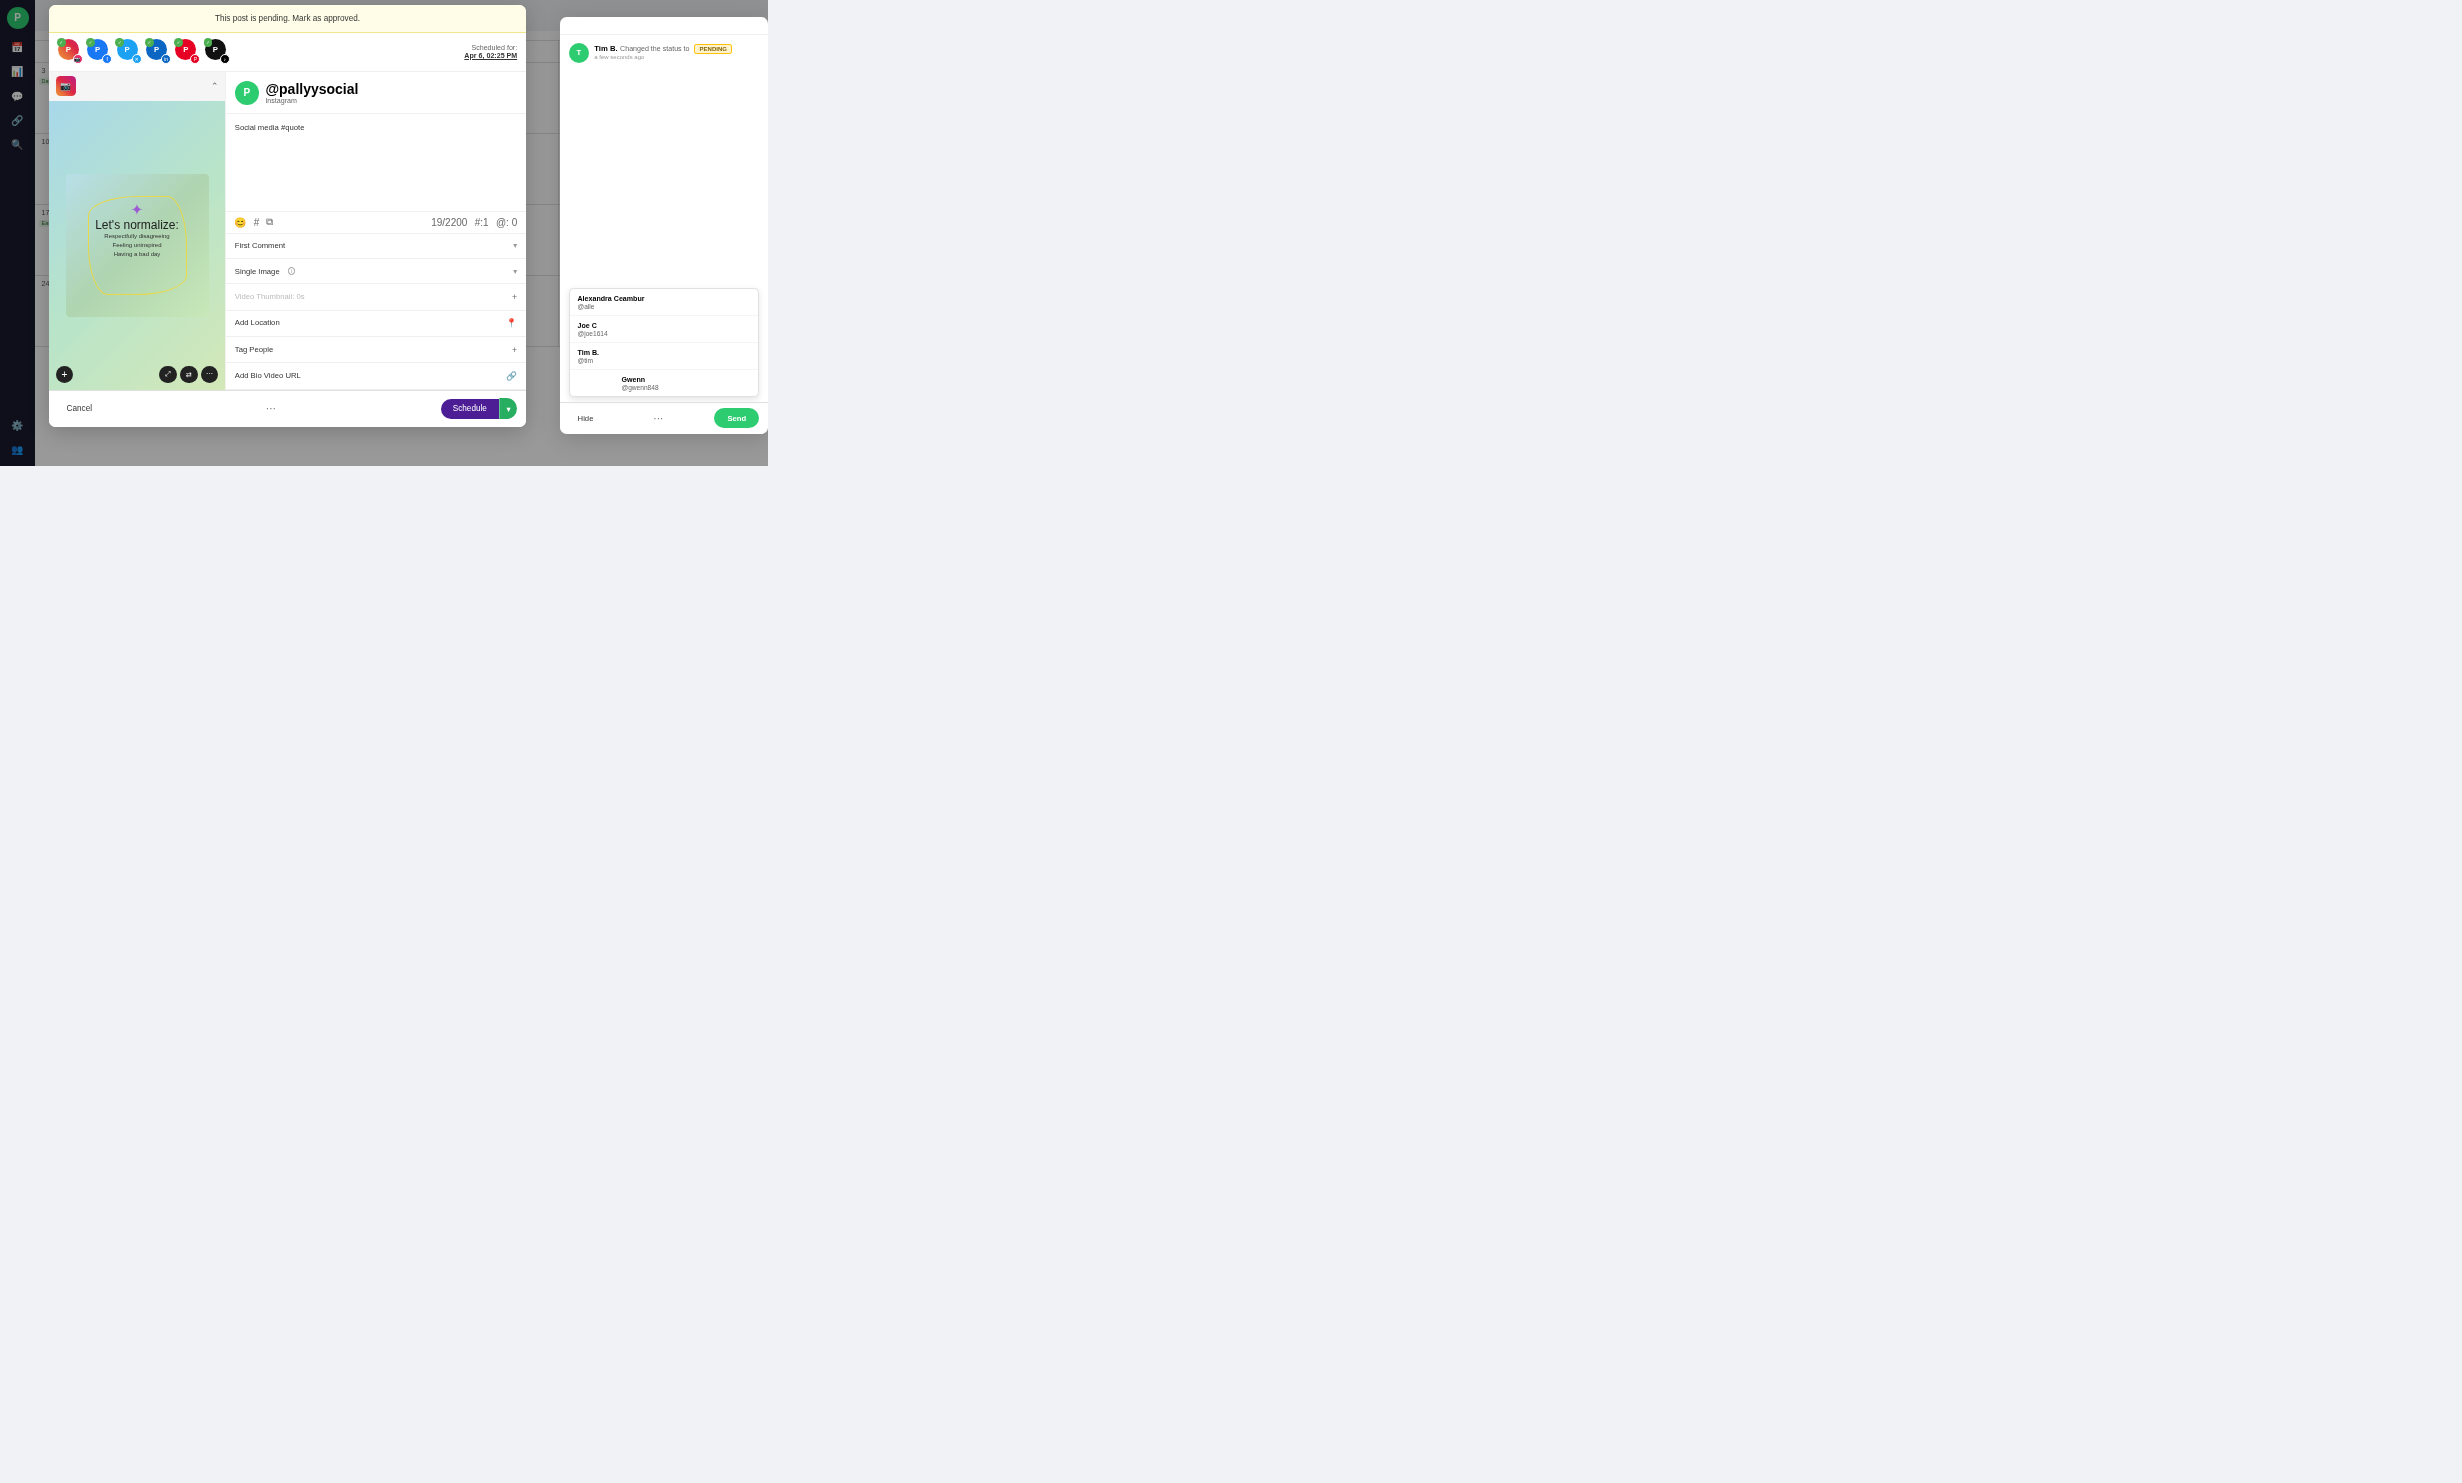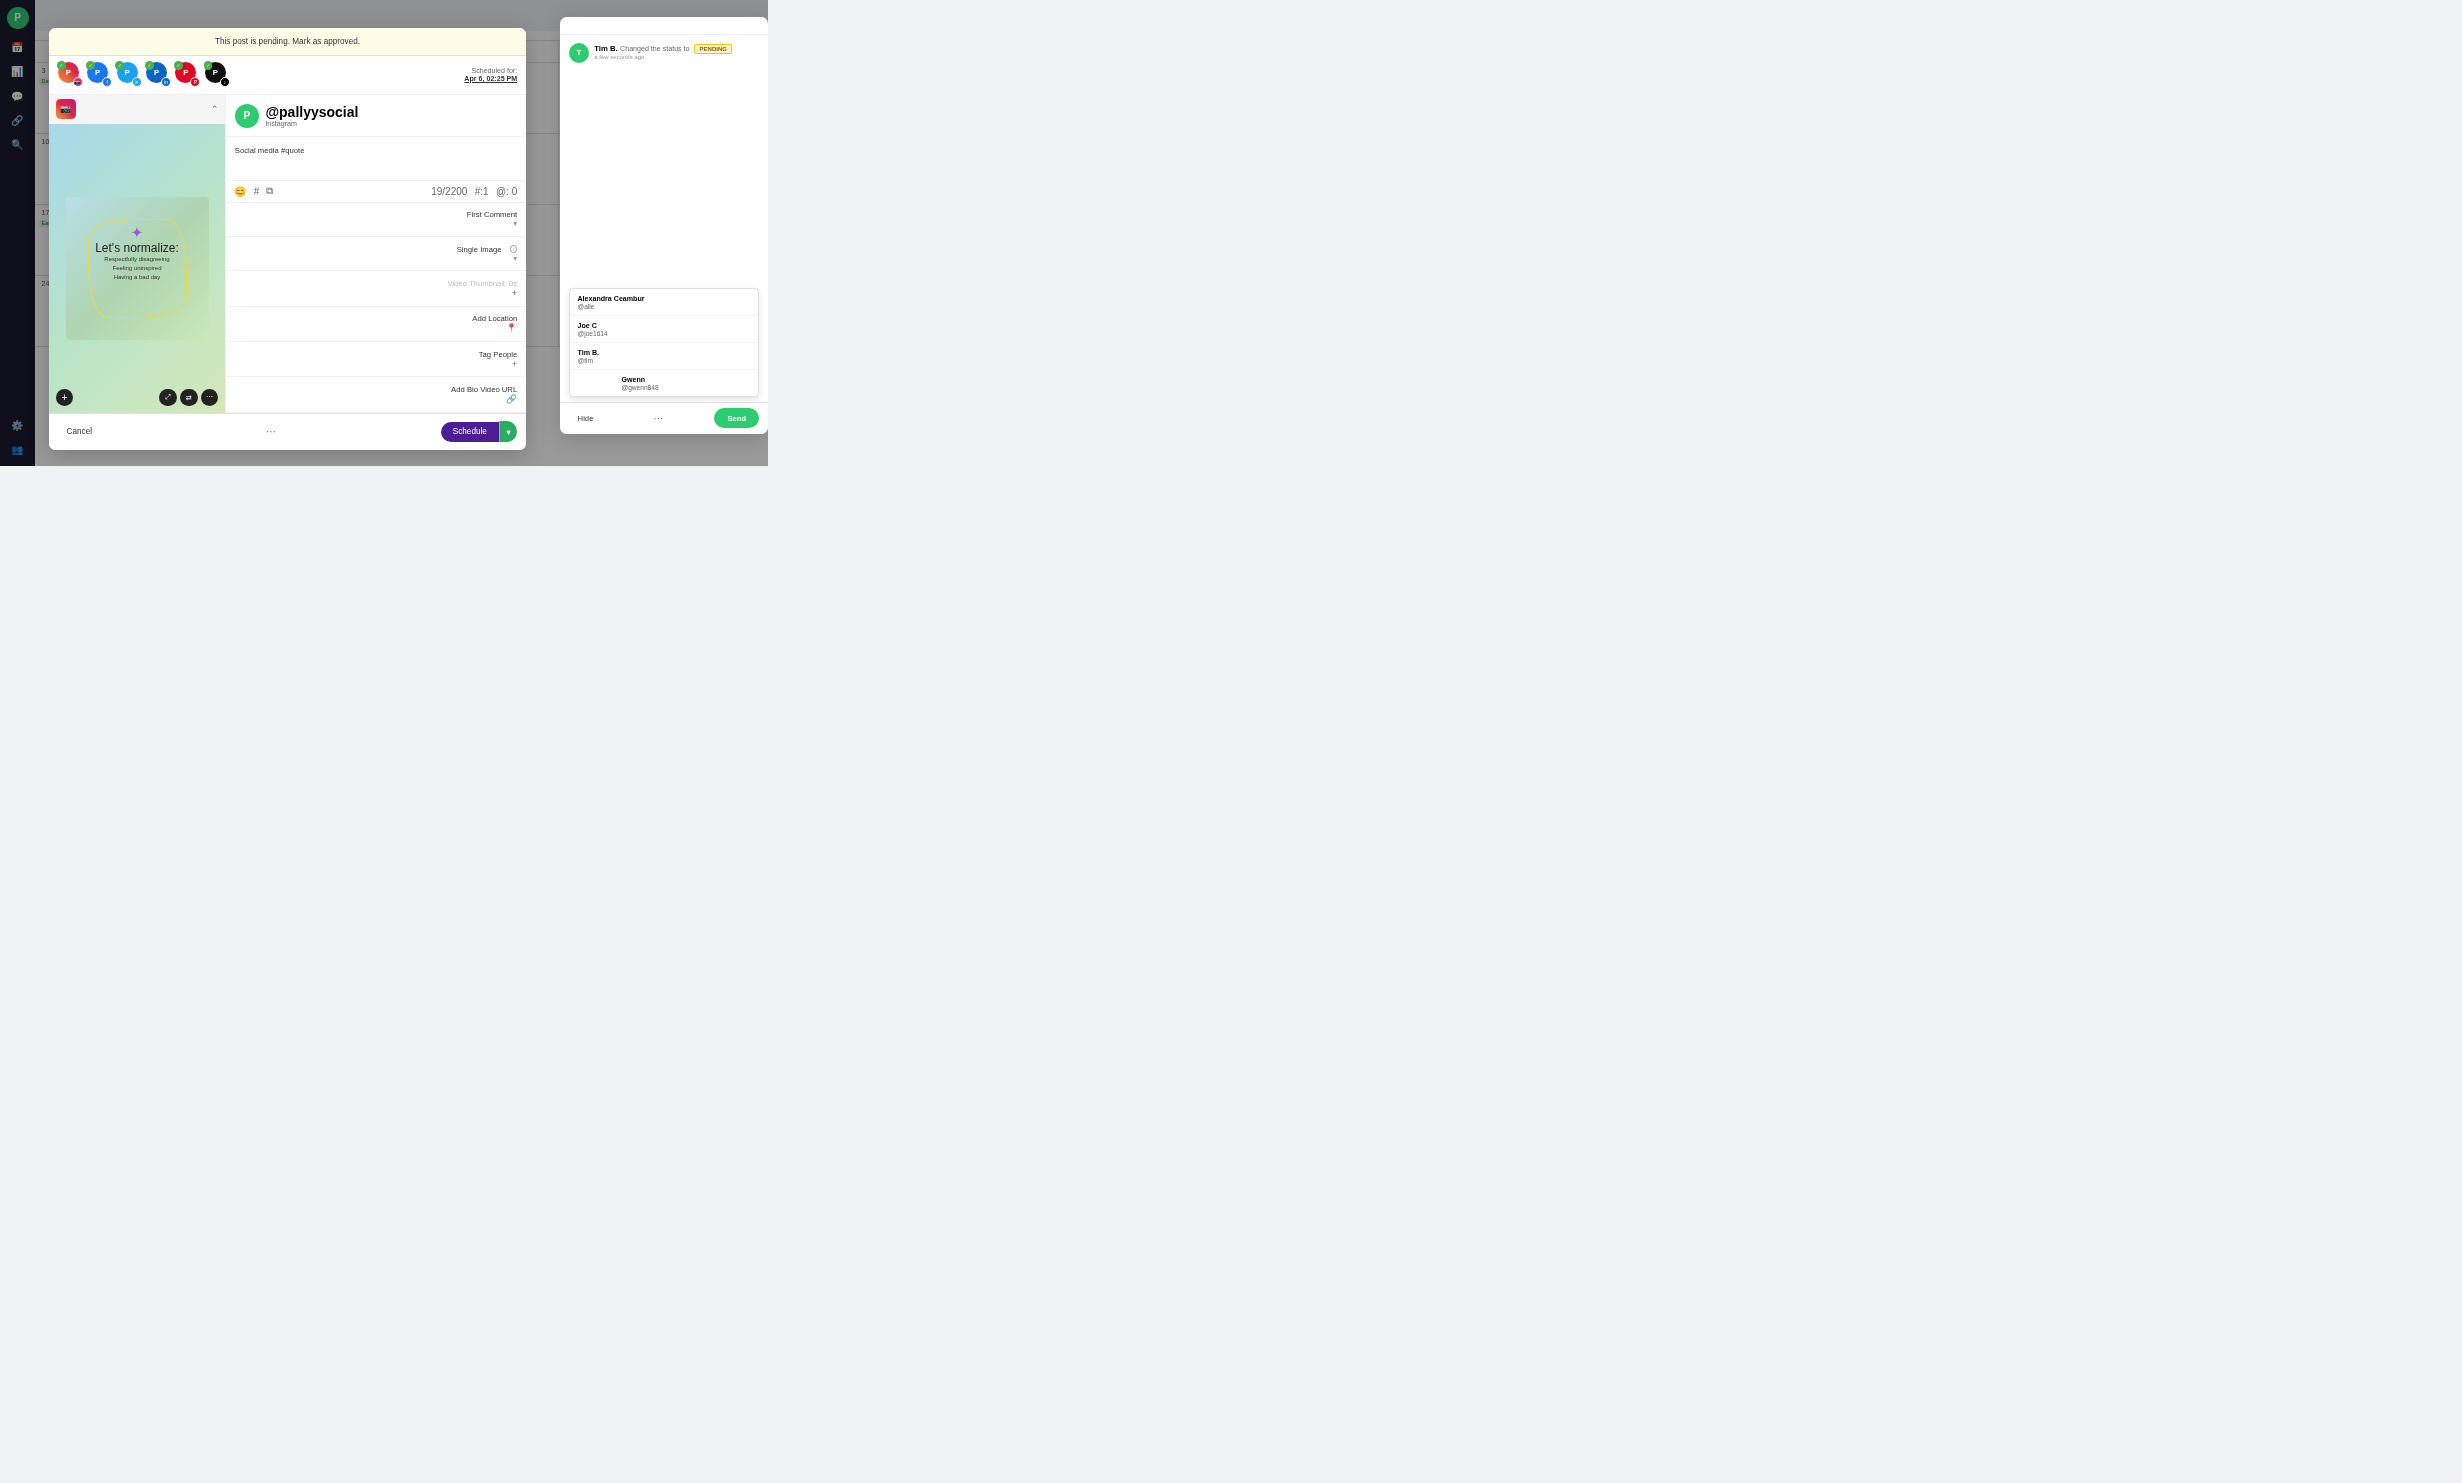--- a/index.html
+++ b/index.html
@@ -78,21 +78,21 @@
     .overlay-backdrop {
       position: absolute;
       top: 0; left: 0; right: 0; bottom: 0;
       background: rgba(0,0,0,0.4);
       z-index: 10;
     }
 
     
     .modal {
       position: absolute;
-      top: 28px; left: 49px;
+      top: 5px; left: 49px;
       width: 477px;
       background: #fff;
       border-radius: 6.6px;
       box-shadow: 0 4.4px 22px rgba(0,0,0,0.2);
       z-index: 20;
       overflow: hidden;
     }
 
     
     .pending-banner {
@@ -279,25 +279,24 @@
       border-bottom: 0.5px solid #f0f0f0;
     }
     .caption-toolbar span {
       font-size: 10px; cursor: pointer; color: #666;
     }
     .caption-counts {
       margin-left: auto;
       font-size: 6.6px; color: #999;
     }
     .section-row {
-      display: flex; align-items: flex-end; justify-content: space-between;
+      display: flex; align-items: flex-start; justify-content: space-between;
       padding: 7.7px 8.8px;
       border-bottom: 0.5px solid #f0f0f0;
       cursor: pointer;
-      flex-direction: column;
     }
     .section-label {
       font-size: 7.7px;
       color: #333;
       display: flex; align-items: center; gap: 3.3px;
     }
     .section-label.dimmed { color: #bbb; }
     .section-icon { color: #666; font-size: 8.8px; }
     .chevron-icon { color: #999; font-size: 7.7px; }
 

